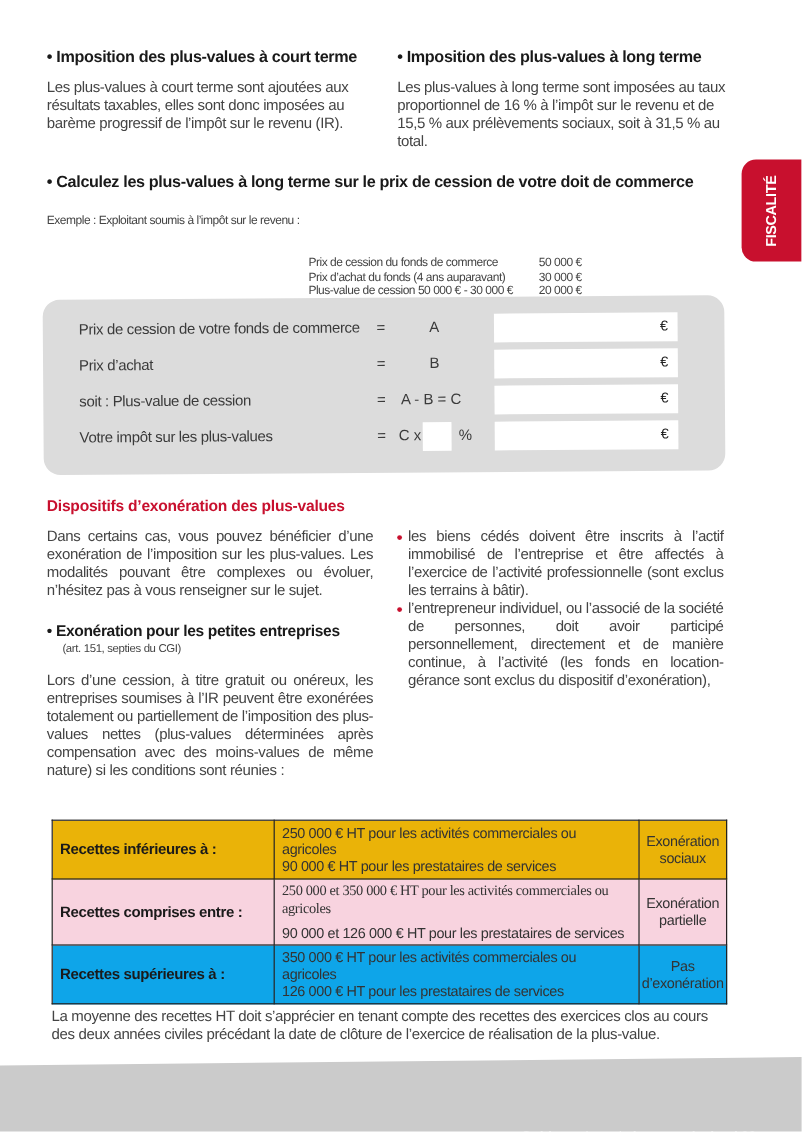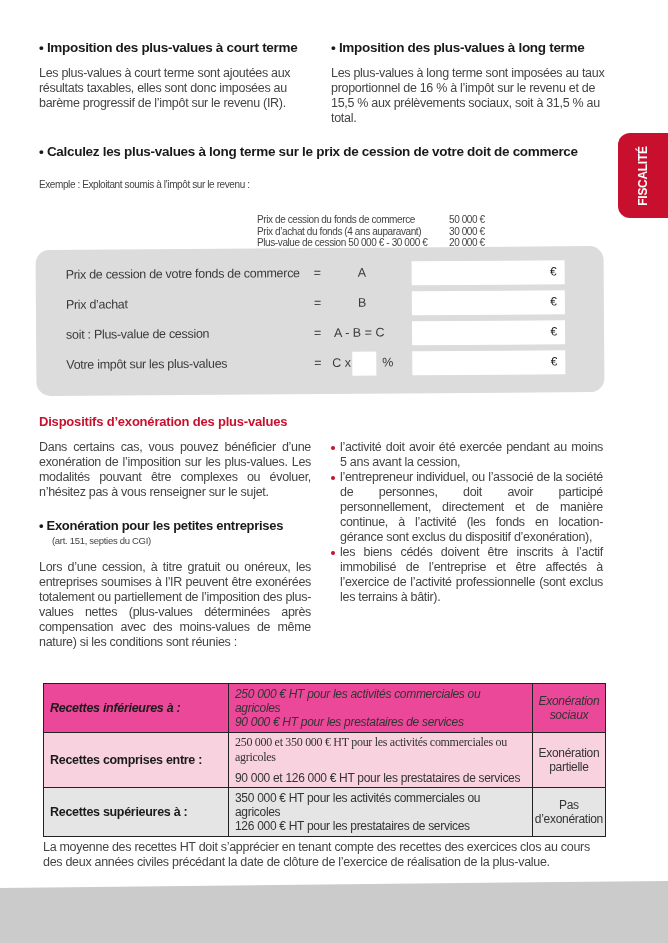--- a/index.html
+++ b/index.html
@@ -54,23 +54,23 @@
   }
 
   
   table.exo {
     position:absolute; left:43px; top:683px; width:563px;
     border-collapse:collapse; font-size:12px; color:#333; letter-spacing:-0.3px;
   }
   table.exo td { border:1px solid #222; padding:2px 6px; vertical-align:middle; }
   table.exo td.lab { width:172px; font-weight:bold; color:#1a1a1a; font-size:12.5px; }
   table.exo td.res { width:56px; text-align:center; padding:2px 2px; }
-  tr.r1 td { background:#ec4899; height:44px;font-style:italic; }
+  tr.r1 td { background:#eab308; height:44px; }
   tr.r2 td { background:#f8d3df; height:44px; }
-  tr.r3 td { background:#e5e5e5; height:44px; }
+  tr.r3 td { background:#0ea5e9; height:44px; }
 
   
   .footer-band {
     left:-10px; top:888px; width:700px; height:70px;
     background:#cbcbcb; transform:rotate(-0.6deg); transform-origin:left top;
   }
   .footer-text { right:38px; top:905px; color:#fff; font-size:11.5px; letter-spacing:-0.2px;margin-top:37px; }
   .footer-text b { font-weight:bold; }
 </style>
 </head>
@@ -139,23 +139,22 @@
   </div>
 </div>
 
 <div class="abs section-title" style="left:39px;top:414px;">Dispositifs d’exonération des plus-values</div>
 <div class="abs body-text justify" style="left:39px;top:440px;width:272px;">Dans certains cas, vous pouvez bénéficier d’une exonération de l’imposition sur les plus-values. Les modalités pouvant être complexes ou évoluer, n’hésitez pas à vous renseigner sur le sujet.</div>
 <div class="abs h-bullet" style="left:39px;top:518px;font-size:13px;">• Exonération pour les petites entreprises</div>
 <div class="abs" style="left:52px;top:535px;font-size:9.5px;color:#444;letter-spacing:-0.3px;">(art. 151, septies du CGI)</div>
 <div class="abs body-text justify" style="left:39px;top:560px;width:272px;">Lors d’une cession, à titre gratuit ou onéreux, les entreprises soumises à l’IR peuvent être exonérées totalement ou partiellement de l’imposition des plus-values nettes (plus-values déterminées après compensation avec des moins-values de même nature) si les conditions sont réunies :</div>
 
 <ul class="abs red-bullets body-text justify" style="left:331px;top:440px;width:272px;">
-  <li>l’activité doit avoir été exercée pendant au moins 5 ans avant la cession,</li>
+  <li>les biens cédés doivent être inscrits à l’actif immobilisé de l’entreprise et être affectés à l’exercice de l’activité professionnelle (sont exclus les terrains à bâtir).</li>
   <li>l’entrepreneur individuel, ou l’associé de la société de personnes, doit avoir participé personnellement, directement et de manière continue, à l’activité (les fonds en location-gérance sont exclus du dispositif d’exonération),</li>
-  <li>les biens cédés doivent être inscrits à l’actif immobilisé de l’entreprise et être affectés à l’exercice de l’activité professionnelle (sont exclus les terrains à bâtir).</li>
 </ul>
 
 <table class="exo">
   <tbody>
       <tr class="r1">
     <td class="lab">Recettes inférieures à :</td>
     <td>
       <div>250 000 € HT pour les activités commerciales ou agricoles</div>
       <div>90 000 € HT pour les prestataires de services</div>
     </td>

